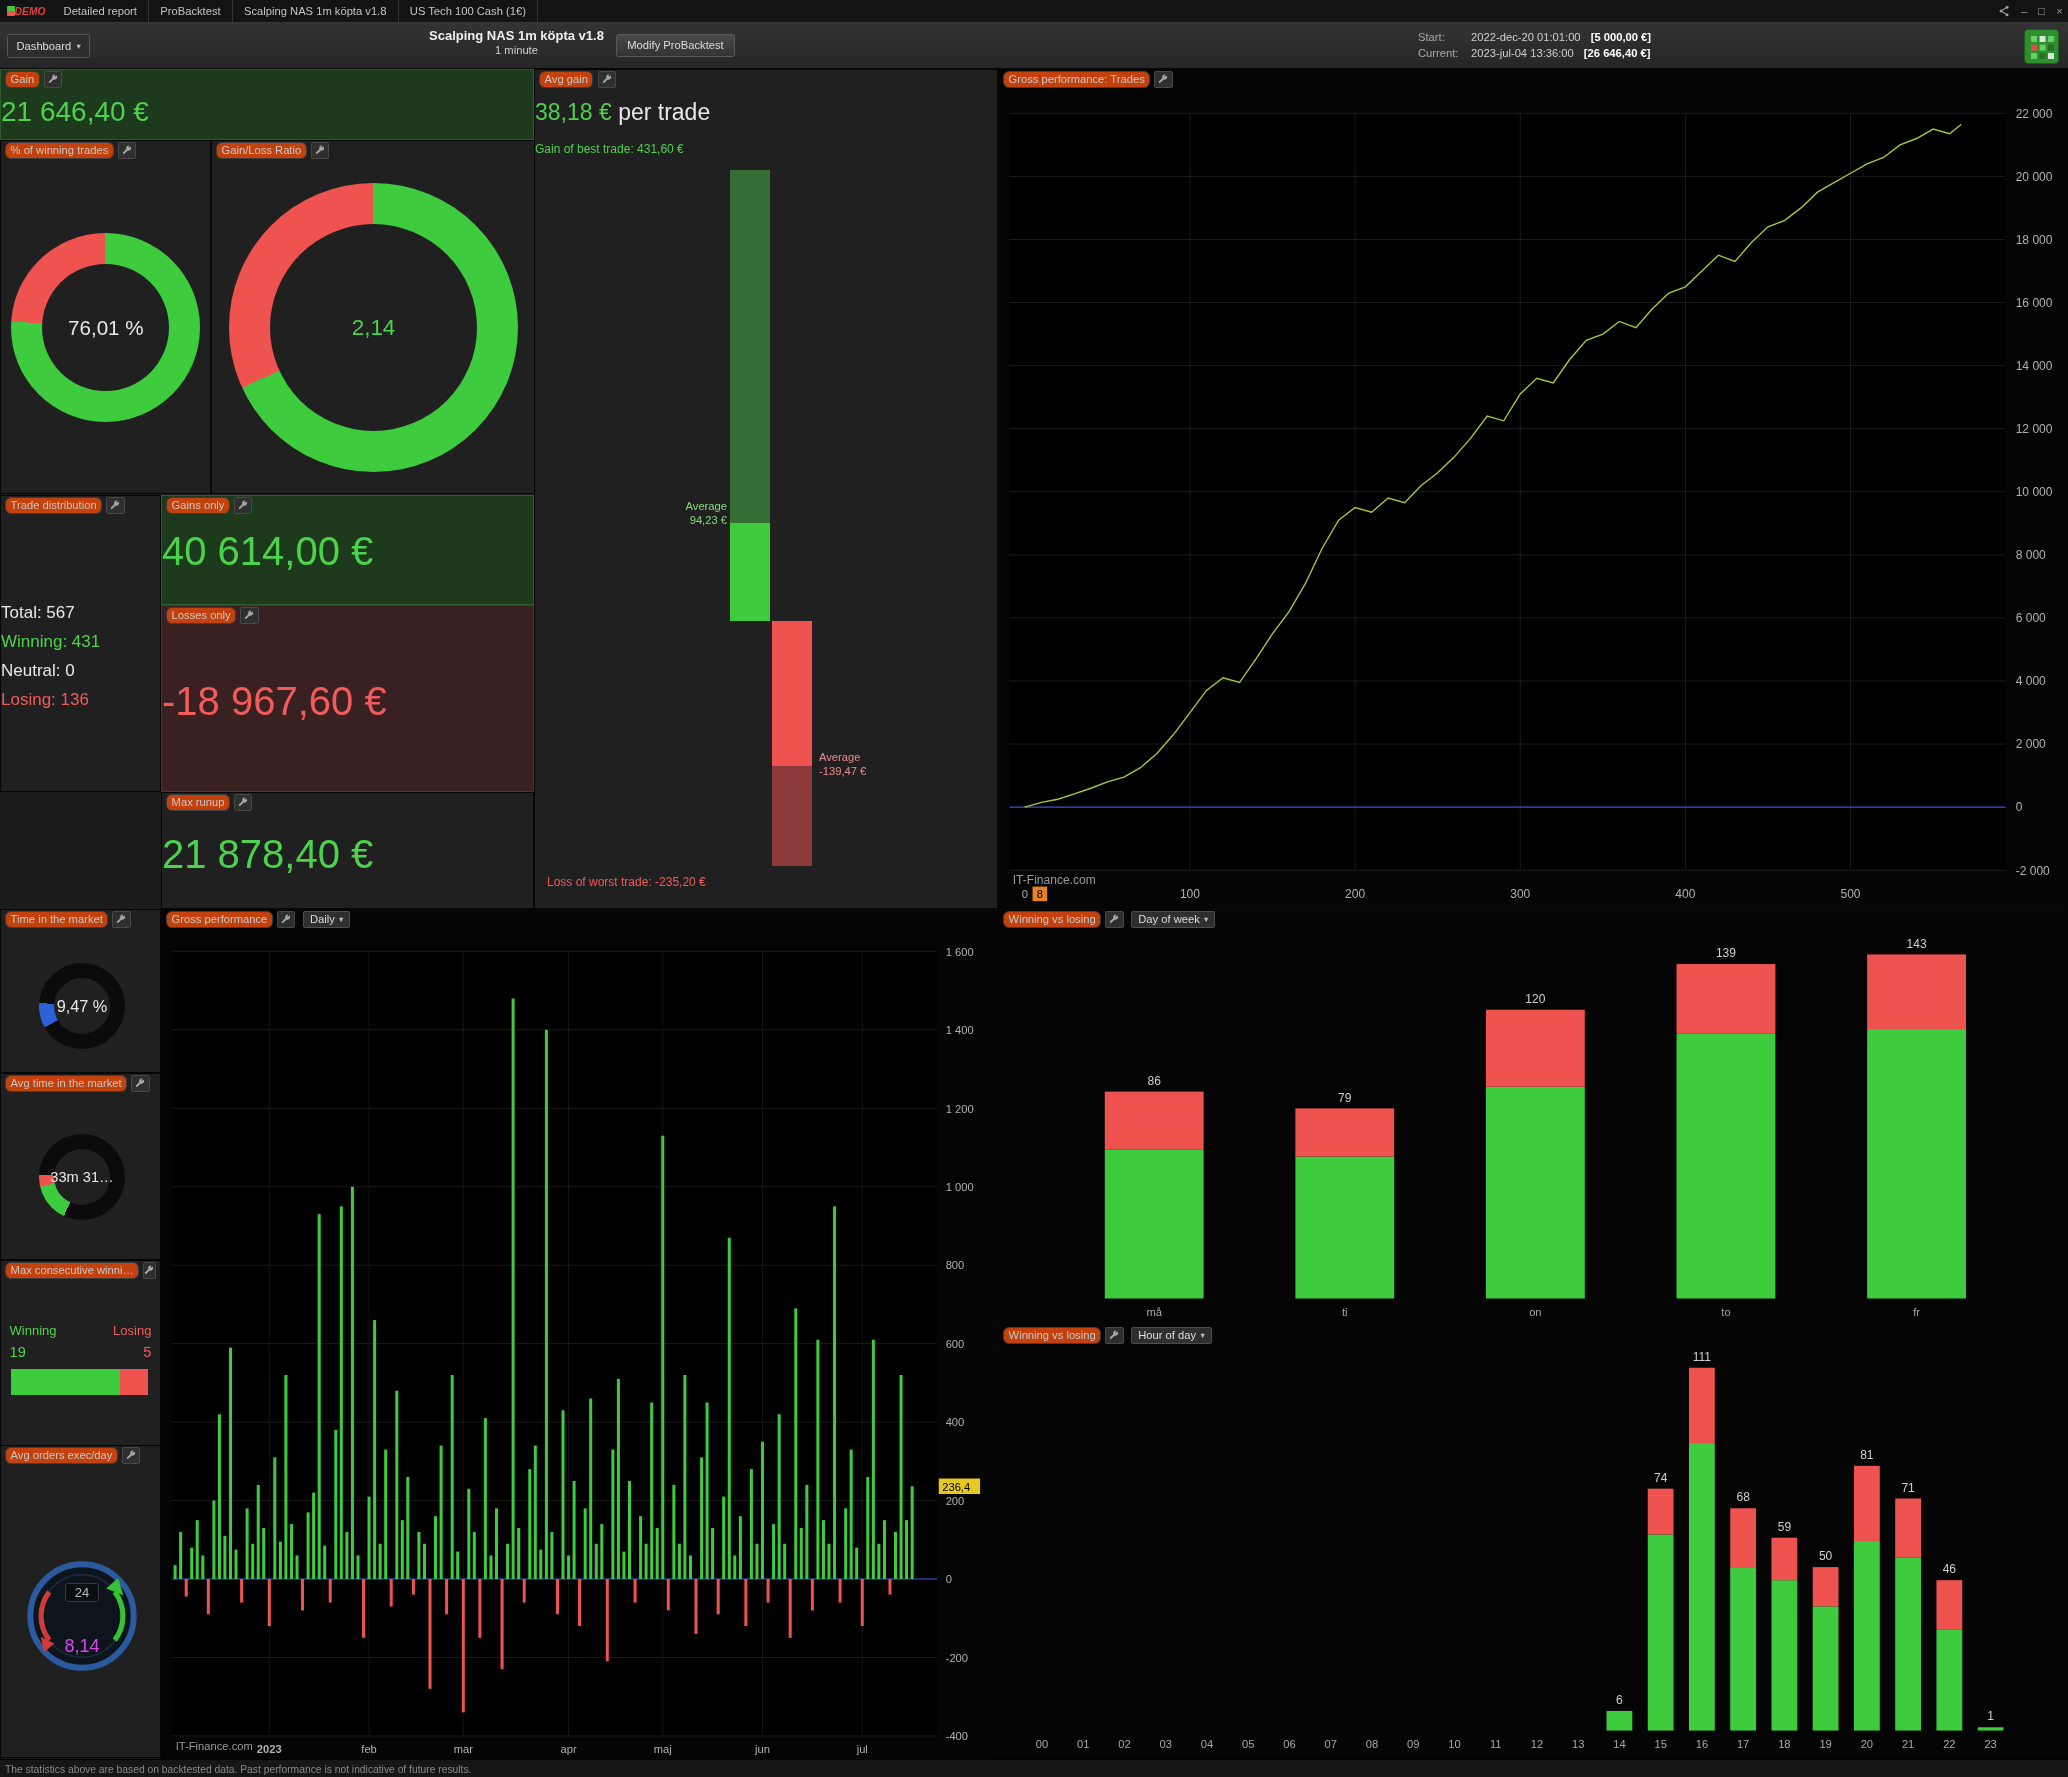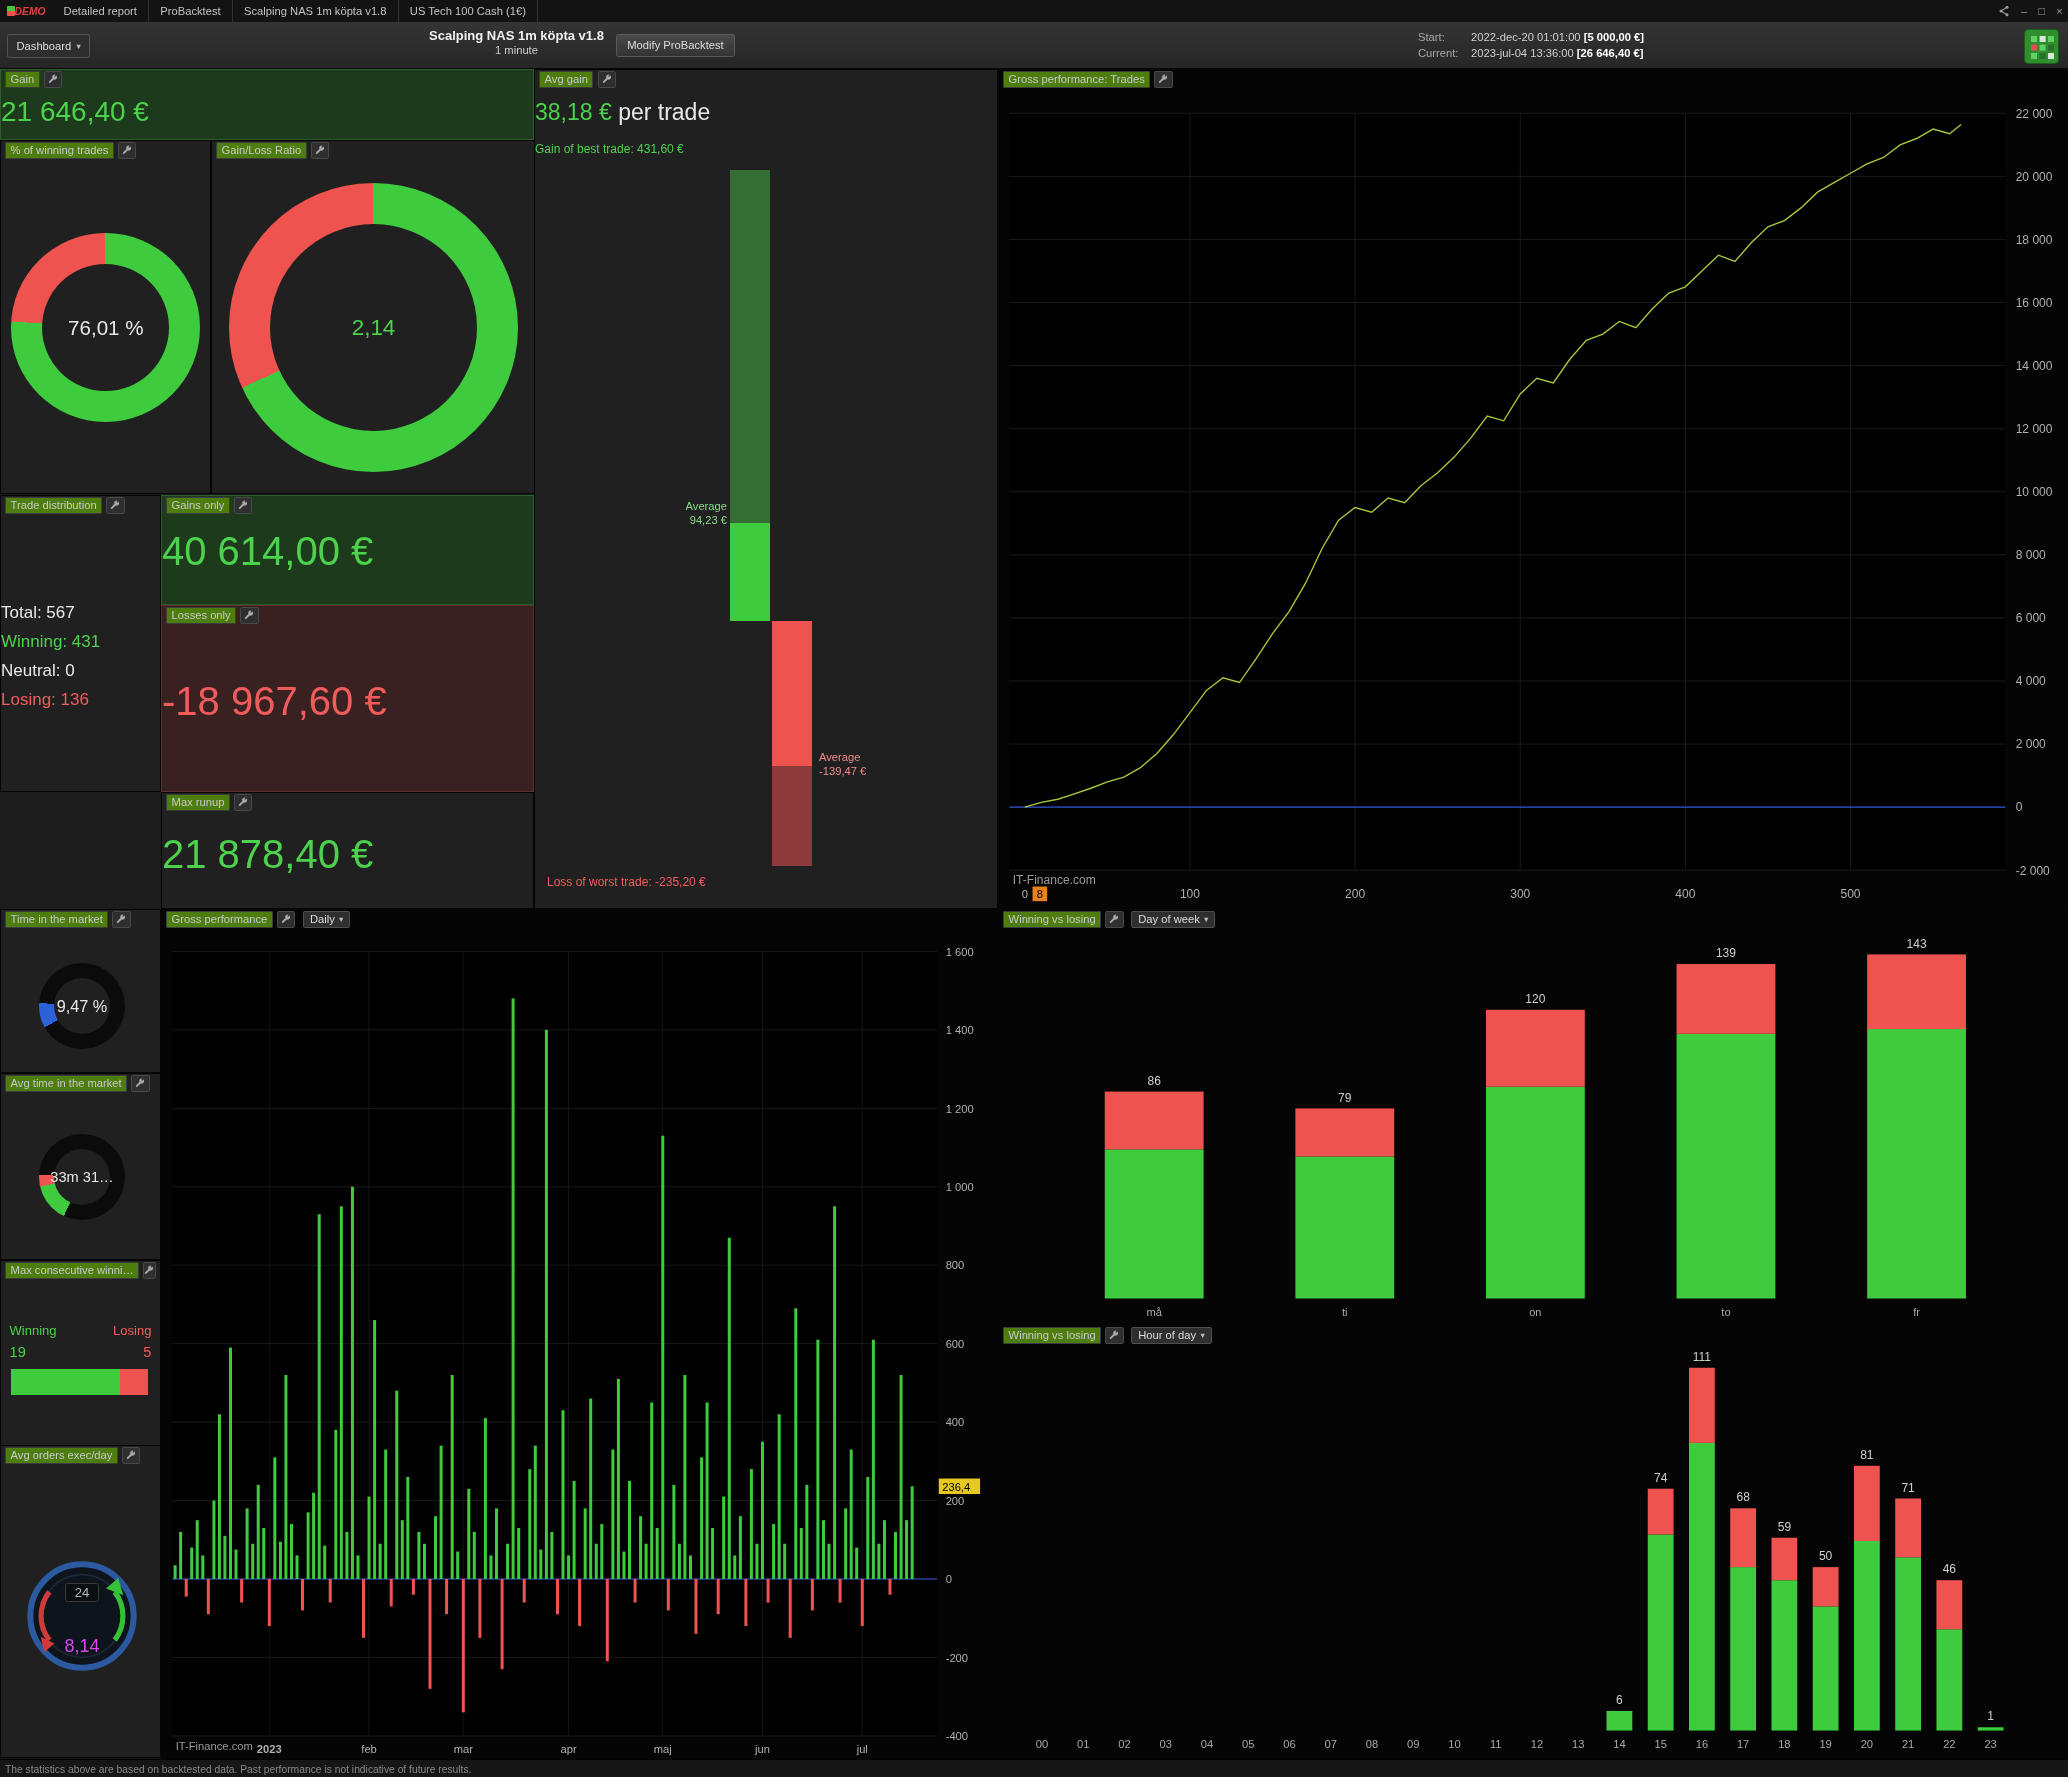--- a/index.html
+++ b/index.html
@@ -18,30 +18,30 @@
            background:linear-gradient(#343434,#262626);border-bottom:0.9px solid #080808;}
   .dash-btn{position:absolute;left:6.9px;top:11.2px;height:24px;padding:0 8.6px;background:#2e2e2e;color:#ddd;
             border:0.9px solid #555;border-radius:2.6px;font-size:11.2px;cursor:pointer;display:flex;align-items:center;gap:5.2px;}
   .tb-center{position:absolute;left:370px;top:5.2px;width:293px;text-align:center;}
   .tb-center .strat{font-size:13px;font-weight:bold;color:#f0f0f0;}
   .tb-center .tf{font-size:11.2px;color:#cfcfcf;margin-top:1.7px;}
   .modify-btn{position:absolute;left:616px;top:11.2px;height:23px;padding:0 10.3px;background:linear-gradient(#4a4a4a,#333);
             color:#ddd;border:0.9px solid #5a5a5a;border-radius:2.6px;font-size:11.2px;cursor:pointer;}
   .startcur{position:absolute;left:1418px;top:7.7px;font-size:11.2px;line-height:15.5px;color:#cfcfcf;}
   .startcur .lbl{color:#a8a8a8;display:inline-block;width:50px;}
-  .startcur b{color:#fff;}
+  .startcur b{color:#fff;margin-left:7px;}
   .ws-icon{position:absolute;right:8.6px;top:6.9px;width:33px;height:33px;border-radius:4.3px;background:#2f8f2f;
            border:0.9px solid #1c5c1c;cursor:pointer;}
   .ws-icon .px{position:absolute;left:6px;top:6px;width:6px;height:6px;background:#63d063;
            box-shadow:8.6px 0 0 #d8e8d8,17px 0 0 #63d063,0 8.6px 0 #e05050,8.6px 8.6px 0 #63d063,17px 8.6px 0 #2a6e2a,0 17px 0 #63d063,8.6px 17px 0 #2a6e2a,17px 17px 0 #d8e8d8;}
   
   .panel{position:absolute;background:#202020;border:0.9px solid #060606;box-sizing:border-box;}
   .chart-panel{background:#050505;}
   .phead{display:flex;align-items:center;gap:4.3px;height:19px;padding:0 4.3px;font-size:11.2px;color:#c9c9c9;}
-  .ptitle{padding:0 4.3px;line-height:14.6px;background:#4d7c0f;border:0.9px solid #3c3c3c;border-radius:1px;white-space:nowrap;}
+  .ptitle{padding:0 4.3px;line-height:14.6px;background:#c2410c;border:0.9px solid #3c3c3c;border-radius:6px;white-space:nowrap;}
   .wrench{width:16.3px;height:14.6px;display:flex;align-items:center;justify-content:center;background:#2f2f2f;
           border:0.9px solid #484848;border-radius:1.7px;cursor:pointer;}
   .dd-btn{margin-left:3.4px;padding:0 6px;line-height:14.6px;background:#2f2f2f;border:0.9px solid #4e4e4e;border-radius:1.7px;
           font-size:11.2px;color:#ddd;cursor:pointer;display:flex;align-items:center;gap:4.3px;}
   .caret{font-size:8.6px;color:#bbb;}
   .green-panel{background:#1e3a1c;border-color:#2f5c2d;}
   .red-panel{background:#3a2121;border-color:#5c2f2f;}
   .bigval{position:absolute;left:0;right:0;text-align:left;}
   .g{color:#4cd24c;} .r{color:#f25b5b;} .w{color:#e8e8e8;}
   

